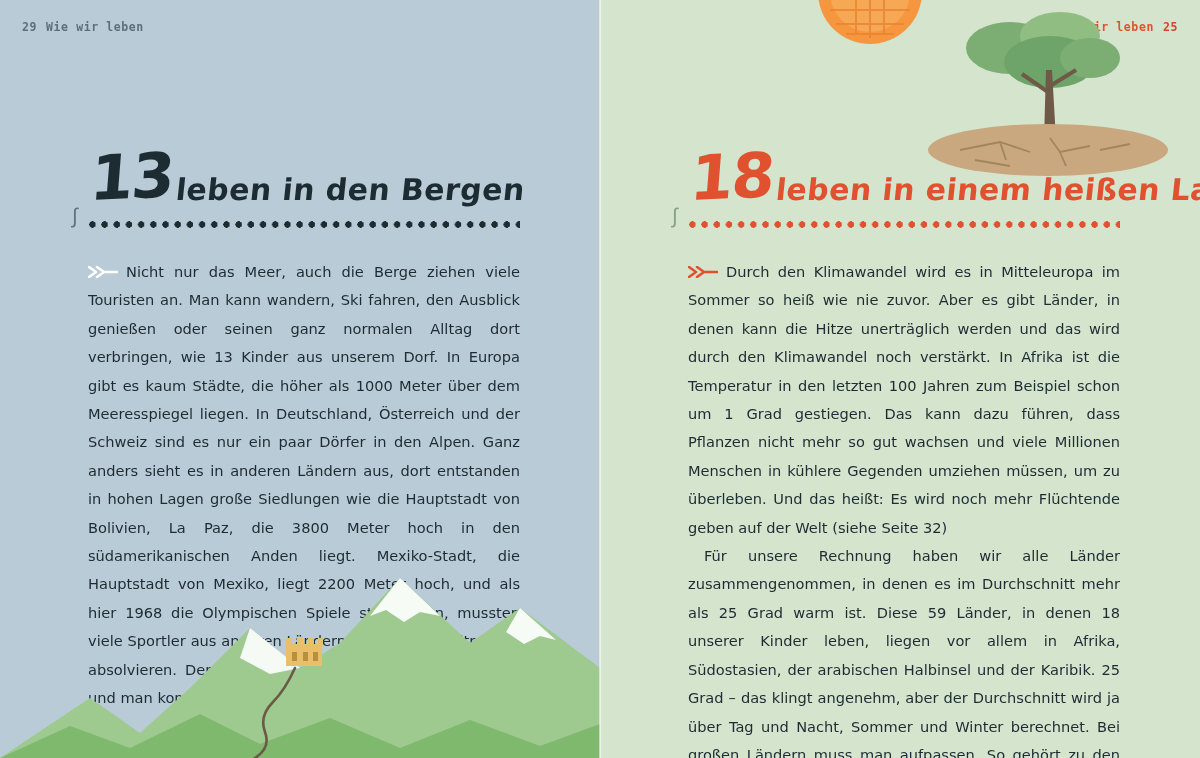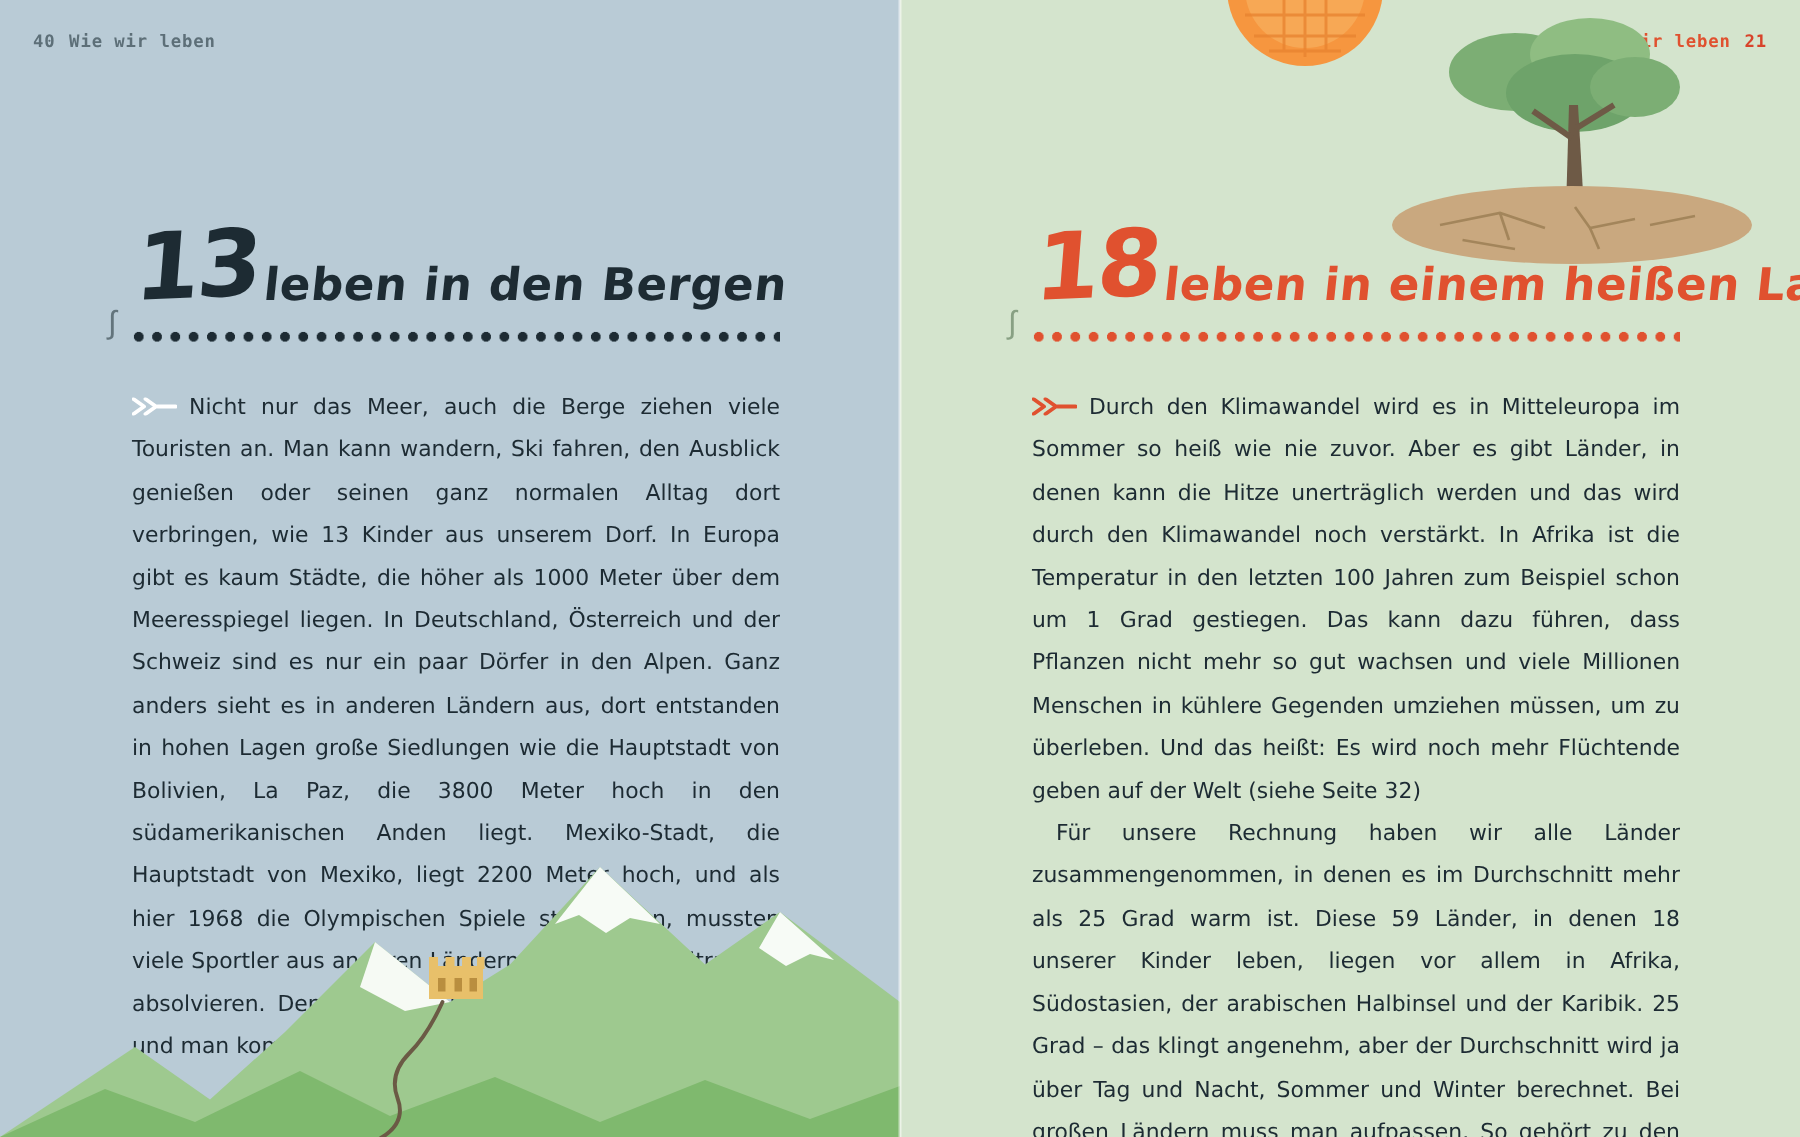--- a/index.html
+++ b/index.html
@@ -176,21 +176,21 @@
   }
 </style>
 </head>
 <body>
 
 <div class="spread">
 
   <div class="page page-left">
 
     <div class="runhead runhead-left">
-      <span class="folio">40</span><span>Wie wir leben</span>
+      <span class="folio">29</span><span>Wie wir leben</span>
     </div>
 
     <div class="head-block">
       <span class="hook">∫</span>
       <div class="headline">
         <span class="big-num">13</span>
         <span class="head-text">leben in den Bergen</span>
       </div>
       <div class="dotline"></div>
     </div>
@@ -225,21 +225,21 @@
         <rect x="292" y="104" width="5" height="9" fill="#b98e3f"></rect>
         <rect x="303" y="104" width="5" height="9" fill="#b98e3f"></rect>
         <rect x="313" y="104" width="5" height="9" fill="#b98e3f"></rect>
       </g>
     </svg>
   </div>
 
   <div class="page page-right">
 
     <div class="runhead runhead-right">
-      <span>Wie wir leben</span><span class="folio">21</span>
+      <span>Wie wir leben</span><span class="folio">25</span>
     </div>
 
     <svg class="illus illus-tree" viewBox="0 0 440 190">
       <g>
         <circle cx="110" cy="-8" r="52" fill="#f6963f"></circle>
         <circle cx="110" cy="-8" r="40" fill="#f7a855"></circle>
         <g stroke="#e8822f" stroke-width="2" opacity="0.75">
           <path d="M70 10 L150 10"></path>
             <path d="M76 24 L144 24"></path>
             <path d="M86 34 L134 34"></path>

